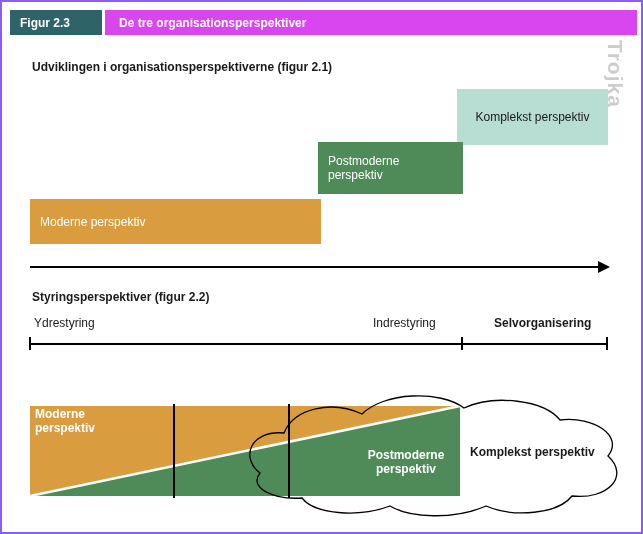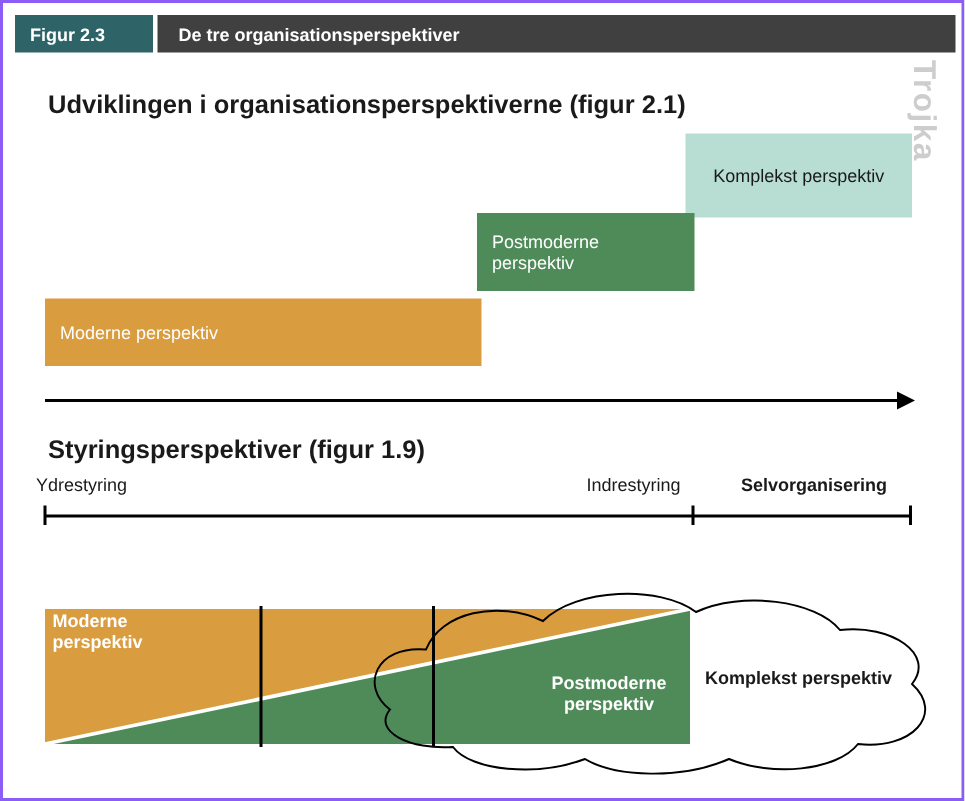--- a/index.html
+++ b/index.html
@@ -16,32 +16,32 @@
   .abs{position:absolute;}
   
   .fig-label{
     left:8px;top:8px;width:92px;height:25px;
     background:#2e6468;color:#ffffff;
     font-weight:bold;font-size:12px;
     display:flex;align-items:center;padding-left:10px;box-sizing:border-box;
   }
   .fig-title{
     left:103px;top:8px;width:532px;height:25px;
-    background:#404040;color:#ffffff;
+    background:#d946ef;color:#ffffff;
     font-weight:bold;font-size:12px;
     display:flex;align-items:center;padding-left:14px;box-sizing:border-box;
   }
   .watermark{
     left:601px;top:38px;height:90px;
     writing-mode:vertical-rl;
     font-weight:bold;font-size:21px;color:#cdcdcd;
     letter-spacing:1px;
   }
   .section-heading{
-    font-weight:bold;font-size:17px;white-space:nowrap;
+    font-weight:bold;font-size:12px;white-space:nowrap;
   }
   
   .box{box-sizing:border-box;display:flex;align-items:center;font-size:12px;}
   .box-mint{
     left:455px;top:87px;width:151px;height:56px;
     background:#b8ddd2;color:#1a1a1a;justify-content:center;text-align:center;
   }
   .box-green{
     left:316px;top:140px;width:145px;height:52px;
     background:#4f8b59;color:#ffffff;padding-left:10px;padding-right:28px;
@@ -87,24 +87,24 @@
   <div class="abs box box-green">
     <span>Postmoderne perspektiv</span>
   </div>
   <div class="abs box box-orange">
     <span>Moderne perspektiv</span>
   </div>
 
   <div class="abs arrow-line"></div>
   <div class="abs arrow-head"></div>
 
-  <div class="abs section-heading" style="left:30px;top:288px;">Styringsperspektiver (figur 1.9)</div>
+  <div class="abs section-heading" style="left:30px;top:288px;">Styringsperspektiver (figur 2.2)</div>
 
-  <div class="abs steer-label" style="left:22px;top:314px;">Ydrestyring</div>
-  <div class="abs steer-label" style="left:389px;top:314px;">Indrestyring</div>
+  <div class="abs steer-label" style="left:32px;top:314px;">Ydrestyring</div>
+  <div class="abs steer-label" style="left:371px;top:314px;">Indrestyring</div>
   <div class="abs steer-label" style="left:492px;top:314px;font-weight:bold;">Selvorganisering</div>
 
   <div class="abs scale-line"></div>
   <div class="abs tick" style="left:27px;"></div>
   <div class="abs tick" style="left:459px;"></div>
   <div class="abs tick" style="left:604px;"></div>
 
 
   <svg class="abs" style="left:0;top:386px;" width="643" height="146" viewBox="0 0 643 146">
 

